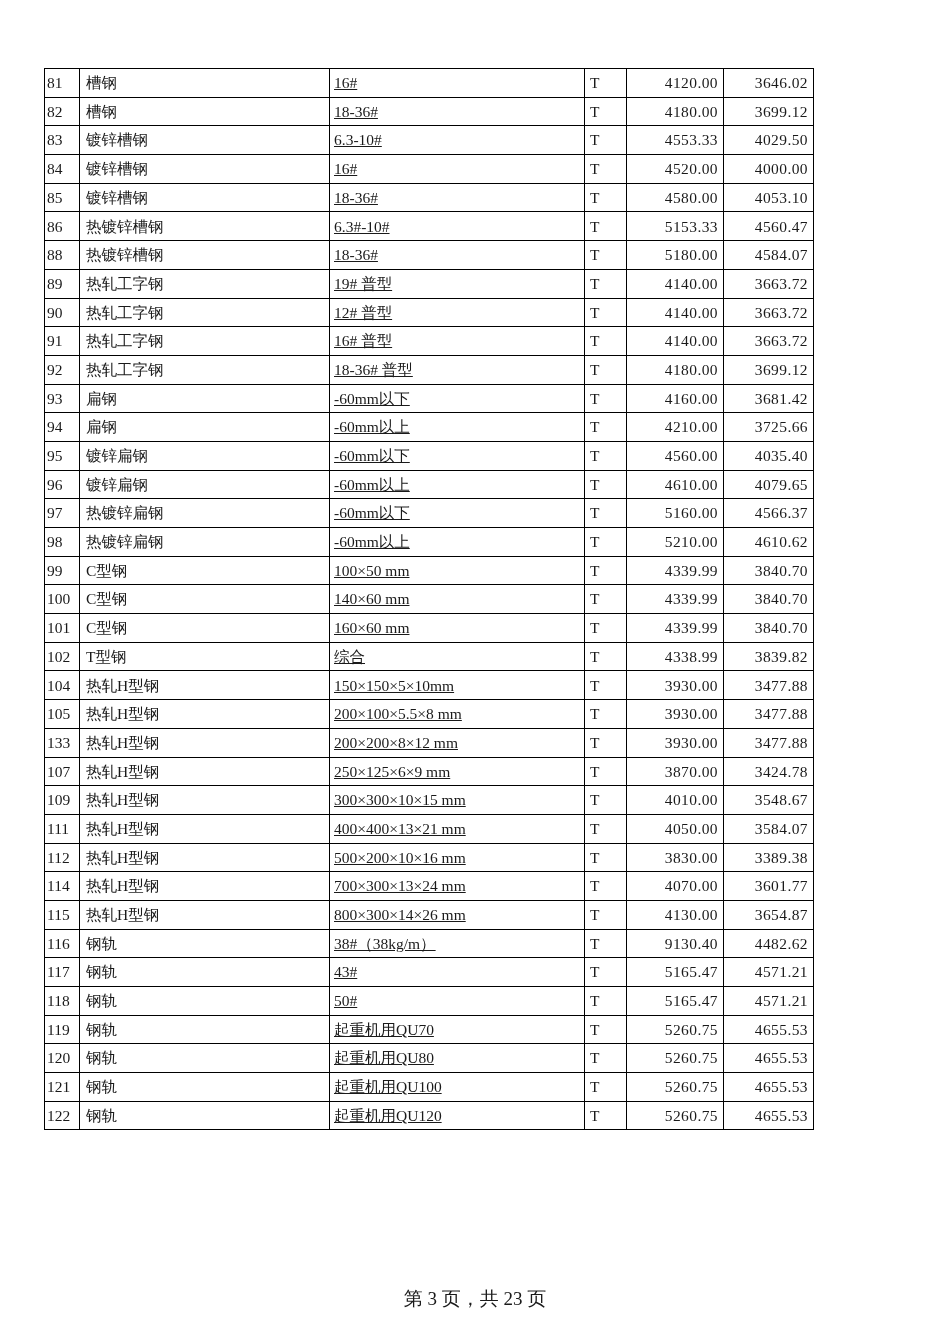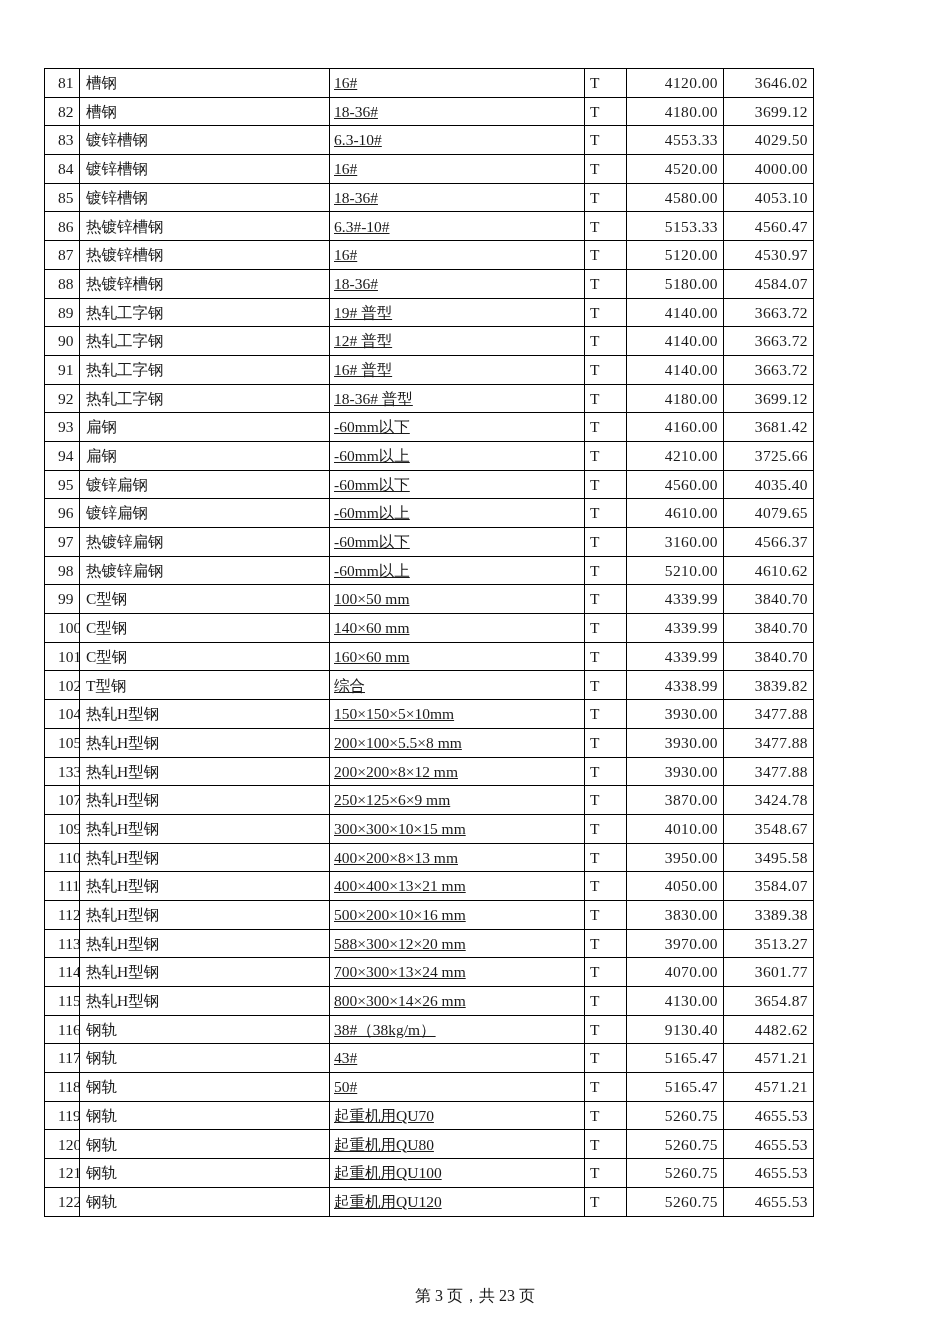--- a/index.html
+++ b/index.html
@@ -21,35 +21,35 @@
   .price-table td{
     border:1px solid #000;
     height:27.7px;
     padding:0;
     font-size:15.5px;
     line-height:1;
     vertical-align:middle;
     white-space:nowrap;
     overflow:hidden;
   }
-  td.col-no{padding-left:13px;}
+  td.col-no{padding-left:2px;}
   td.col-name{padding-left:6px;}
   td.col-spec{padding-left:4px;text-decoration:underline;}
   td.col-unit{padding-left:5px;}
   td.col-price,td.col-tax{
     text-align:right;
     padding-right:5px;
     letter-spacing:0.4px;
   }
   .footer{
     position:absolute;
     left:0;top:1286px;
     width:950px;
     text-align:center;
-    font-size:16px;
+    font-size:19px;
   }
 </style>
 </head>
 <body>
 
 <div>
 
   <table class="price-table">
     <colgroup>
       <col style="width:35px">
@@ -102,28 +102,20 @@
         </tr>
         <tr>
           <td class="col-no">86</td>
           <td class="col-name">热镀锌槽钢</td>
           <td class="col-spec">6.3#-10#</td>
           <td class="col-unit">T</td>
           <td class="col-price">5153.33</td>
           <td class="col-tax">4560.47</td>
         </tr>
         <tr>
-          <td class="col-no">87</td>
-          <td class="col-name">热镀锌槽钢</td>
-          <td class="col-spec">16#</td>
-          <td class="col-unit">T</td>
-          <td class="col-price">5120.00</td>
-          <td class="col-tax">4530.97</td>
-        </tr>
-        <tr>
           <td class="col-no">88</td>
           <td class="col-name">热镀锌槽钢</td>
           <td class="col-spec">18-36#</td>
           <td class="col-unit">T</td>
           <td class="col-price">5180.00</td>
           <td class="col-tax">4584.07</td>
         </tr>
         <tr>
           <td class="col-no">89</td>
           <td class="col-name">热轧工字钢</td>
@@ -186,21 +178,21 @@
           <td class="col-spec">-60mm以上</td>
           <td class="col-unit">T</td>
           <td class="col-price">4610.00</td>
           <td class="col-tax">4079.65</td>
         </tr>
         <tr>
           <td class="col-no">97</td>
           <td class="col-name">热镀锌扁钢</td>
           <td class="col-spec">-60mm以下</td>
           <td class="col-unit">T</td>
-          <td class="col-price">3160.00</td>
+          <td class="col-price">5160.00</td>
           <td class="col-tax">4566.37</td>
         </tr>
         <tr>
           <td class="col-no">98</td>
           <td class="col-name">热镀锌扁钢</td>
           <td class="col-spec">-60mm以上</td>
           <td class="col-unit">T</td>
           <td class="col-price">5210.00</td>
           <td class="col-tax">4610.62</td>
         </tr>
@@ -270,50 +262,34 @@
         </tr>
         <tr>
           <td class="col-no">109</td>
           <td class="col-name">热轧H型钢</td>
           <td class="col-spec">300×300×10×15 mm</td>
           <td class="col-unit">T</td>
           <td class="col-price">4010.00</td>
           <td class="col-tax">3548.67</td>
         </tr>
         <tr>
-          <td class="col-no">110</td>
-          <td class="col-name">热轧H型钢</td>
-          <td class="col-spec">400×200×8×13 mm</td>
-          <td class="col-unit">T</td>
-          <td class="col-price">3950.00</td>
-          <td class="col-tax">3495.58</td>
-        </tr>
-        <tr>
           <td class="col-no">111</td>
           <td class="col-name">热轧H型钢</td>
           <td class="col-spec">400×400×13×21 mm</td>
           <td class="col-unit">T</td>
           <td class="col-price">4050.00</td>
           <td class="col-tax">3584.07</td>
         </tr>
         <tr>
           <td class="col-no">112</td>
           <td class="col-name">热轧H型钢</td>
           <td class="col-spec">500×200×10×16 mm</td>
           <td class="col-unit">T</td>
           <td class="col-price">3830.00</td>
           <td class="col-tax">3389.38</td>
-        </tr>
-        <tr>
-          <td class="col-no">113</td>
-          <td class="col-name">热轧H型钢</td>
-          <td class="col-spec">588×300×12×20 mm</td>
-          <td class="col-unit">T</td>
-          <td class="col-price">3970.00</td>
-          <td class="col-tax">3513.27</td>
         </tr>
         <tr>
           <td class="col-no">114</td>
           <td class="col-name">热轧H型钢</td>
           <td class="col-spec">700×300×13×24 mm</td>
           <td class="col-unit">T</td>
           <td class="col-price">4070.00</td>
           <td class="col-tax">3601.77</td>
         </tr>
         <tr>

